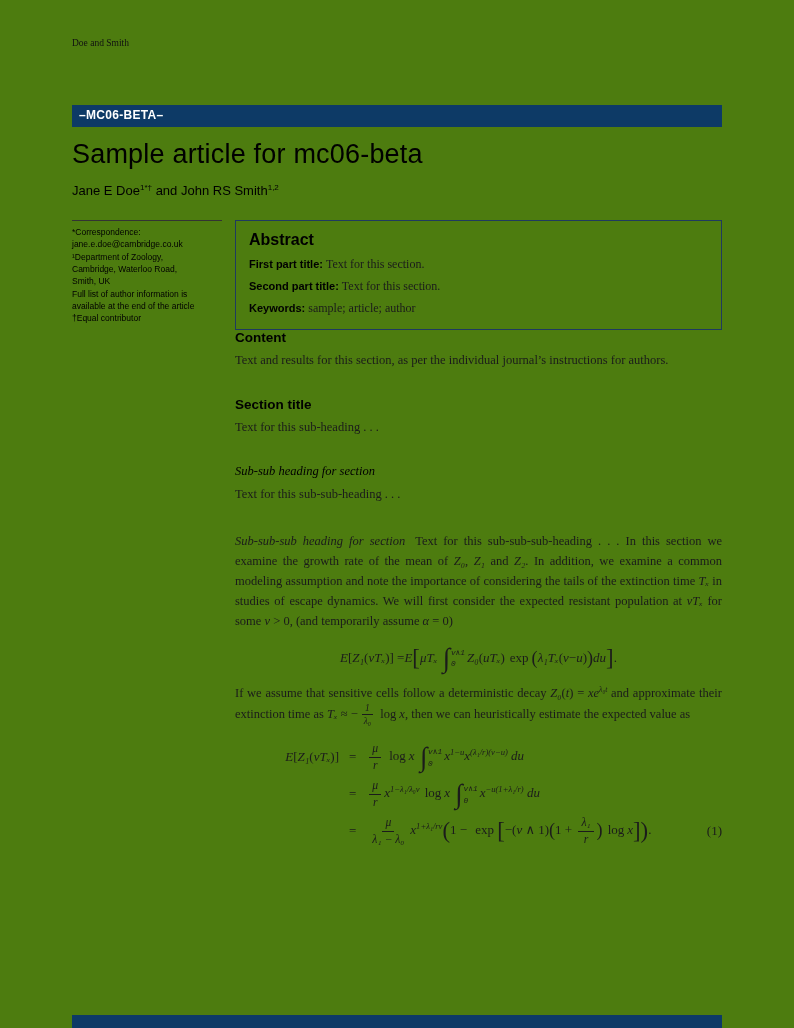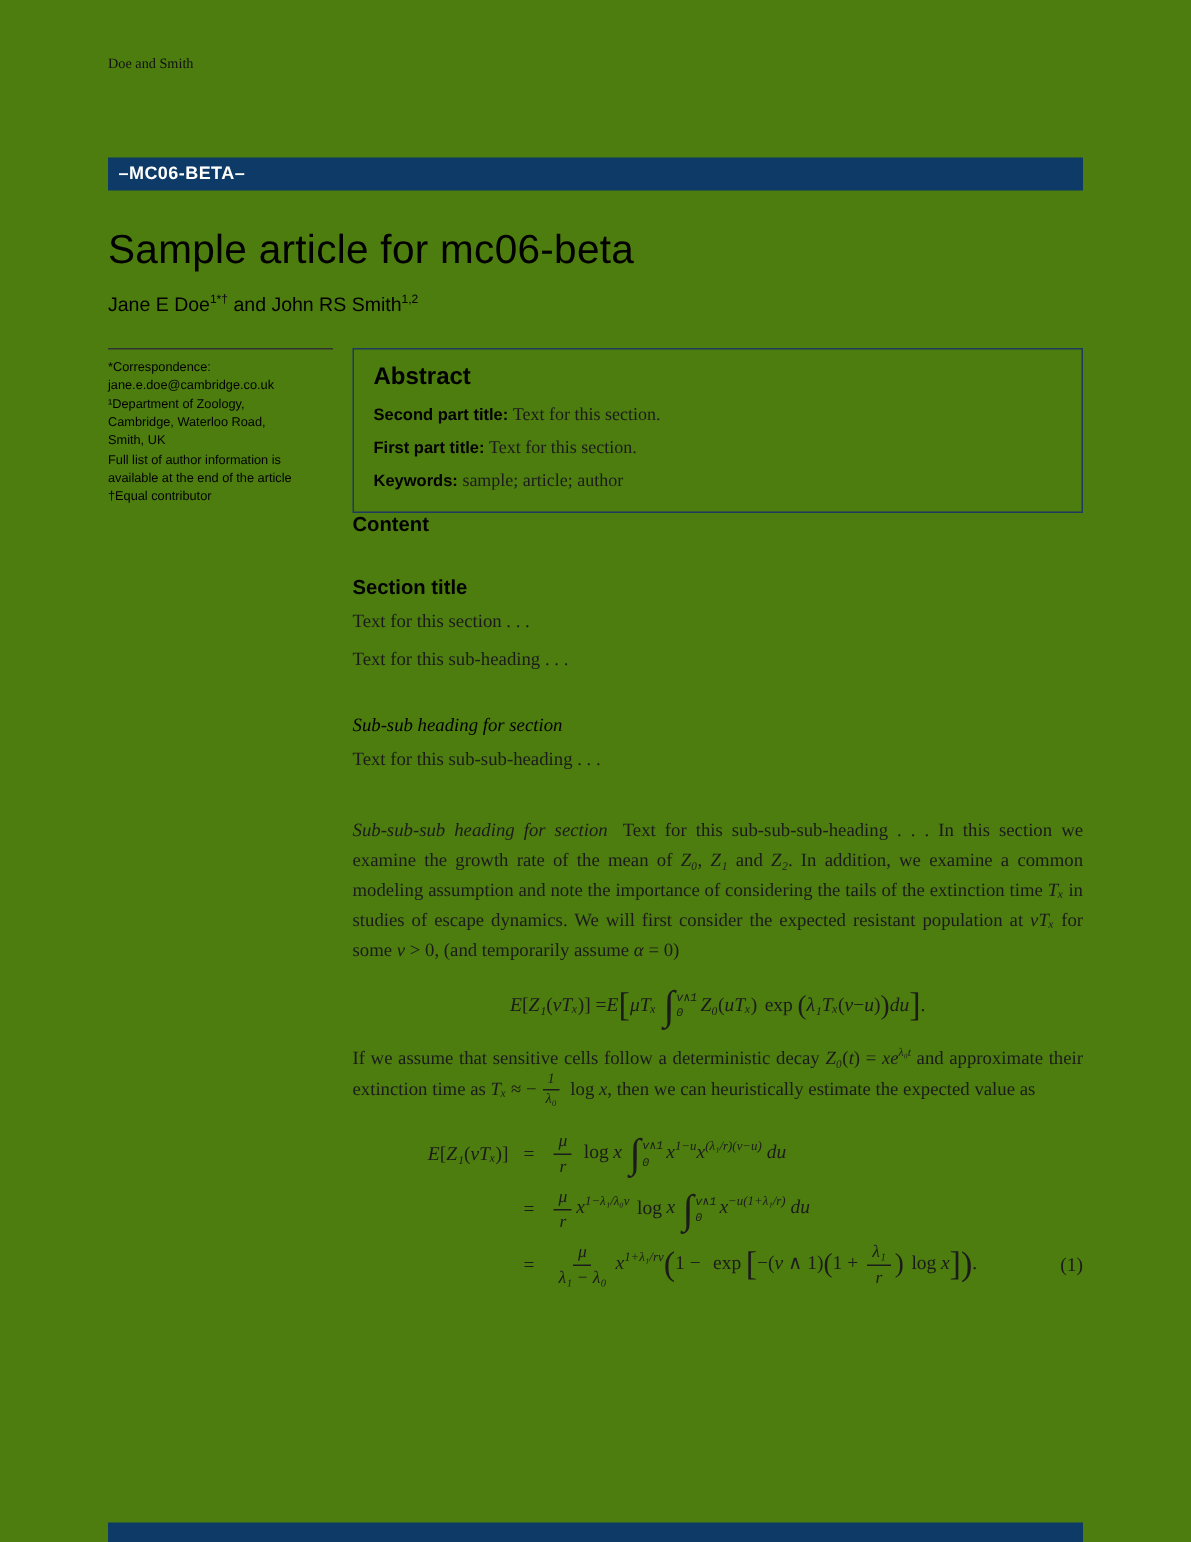--- a/index.html
+++ b/index.html
@@ -13,21 +13,21 @@
   .running-head {
     padding-top: 38px; font-family: "Liberation Serif", serif;
     font-size: 9.5px; color: #111;
   }
   .banner {
     margin-top: 57px; background: var(--accent, #0d3a66); color: #fff;
     font-family: "Liberation Sans", sans-serif; font-weight: 700;
     font-size: 12px; letter-spacing: .3px; padding: 3px 7px 5px;
   }
   .title {
-    margin: 24px 0 0; font-family: "Liberation Sans", sans-serif;
+    margin: 12px 0 0; font-family: "Liberation Sans", sans-serif;
     font-weight: 500; font-size: 27px; color: #000; letter-spacing: .2px;
   }
   .authors {
     margin-top: 13px; font-family: "Liberation Sans", sans-serif;
     font-size: 13px; color: #000;
   }
   sup.seg-sup { font-size: 62%; line-height: 0; }
 
   .toprow { display: flex; align-items: flex-start; margin-top: 22px; }
   .notes {
@@ -133,37 +133,37 @@
         <div>Cambridge, Waterloo Road,</div>
         <div>Smith, UK</div>
         <div>Full list of author information is</div>
         <div>available at the end of the article</div>
         <div>†Equal contributor</div>
       </div>
 
       <div class="abstract">
         <div class="abstract-title">Abstract</div>
         <div class="abstract-line">
+          <span class="abstract-label">First part title:</span><span>Text for this section.</span>
+        </div>
+        <div class="abstract-line">
           <span class="abstract-label">Second part title:</span><span>Text for this section.</span>
-        </div>
-        <div class="abstract-line">
-          <span class="abstract-label">First part title:</span><span>Text for this section.</span>
         </div>
         <div class="abstract-line">
           <span class="abstract-label">Keywords:</span><span>sample; article; author</span>
         </div>
       </div>
     </div>
 
     <div class="main">
 
       <h2 class="h-major mt-content">Content</h2>
+      <p class="body-p">Text and results for this section, as per the individual journal’s instructions for authors.</p>
 
       <h2 class="h-major mt-section">Section title</h2>
-      <p class="body-p">Text for this section . . .</p>
 
       <p class="body-p">Text for this sub-heading . . .</p>
 
       <h4 class="h-italic mt-section">Sub-sub heading for section</h4>
       <p class="body-p">Text for this sub-sub-heading . . .</p>
 
       <p class="body-p mt-section"><span class="runin">Sub-sub-sub heading for section</span><span>Text for this sub-sub-sub-heading . . . In this section we examine the growth rate of the mean of <span class="seg-i">Z₀</span>, <span class="seg-i">Z₁</span> and <span class="seg-i">Z₂</span>. In addition, we examine a common modeling assumption and note the importance of considering the tails of the extinction time <span class="seg-i">Tₓ</span> in studies of escape dynamics. We will first consider the expected resistant population at <span class="seg-i">vTₓ</span> for some <span class="seg-i">v</span> &gt; 0, (and temporarily assume <span class="seg-i">α</span> = 0)</span></p>
 
       <div class="eq-display math">
           <span class="mi">E</span>

